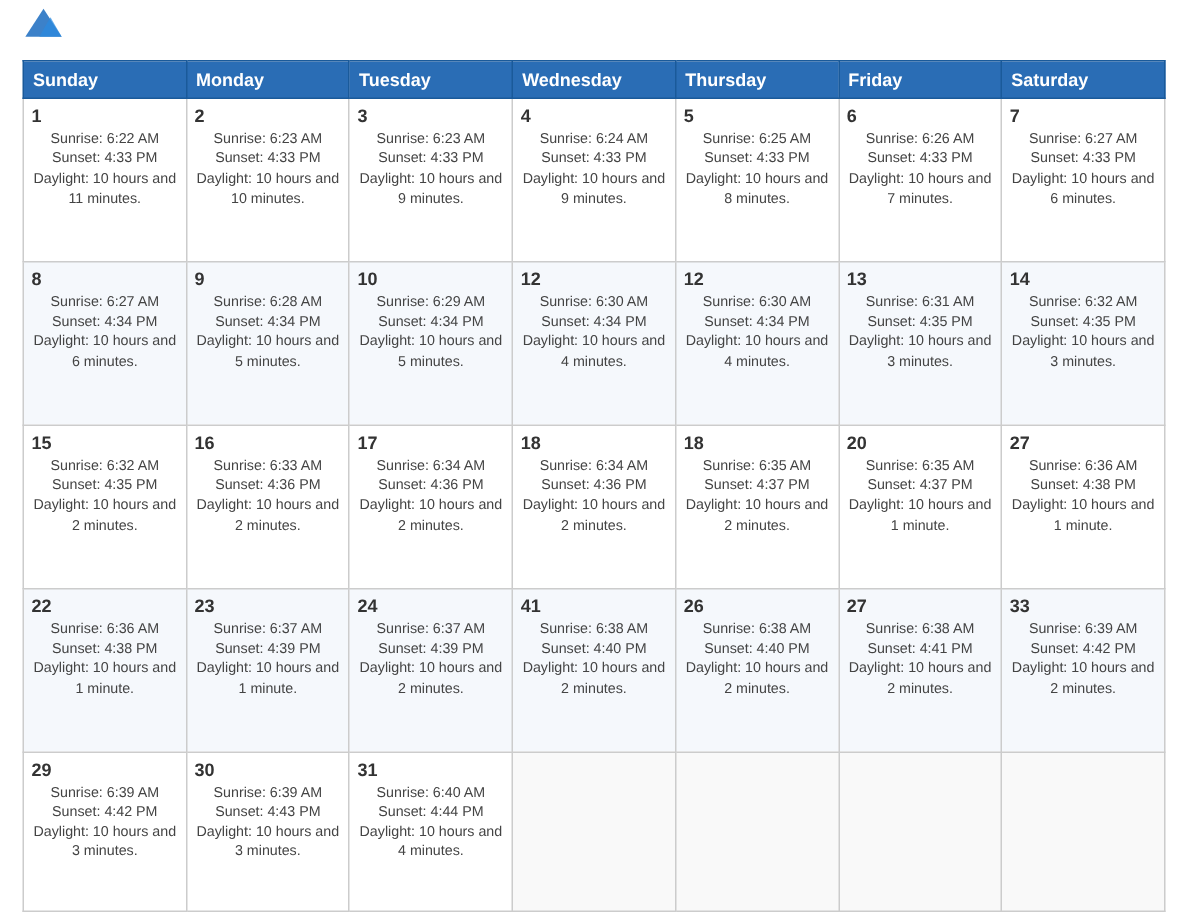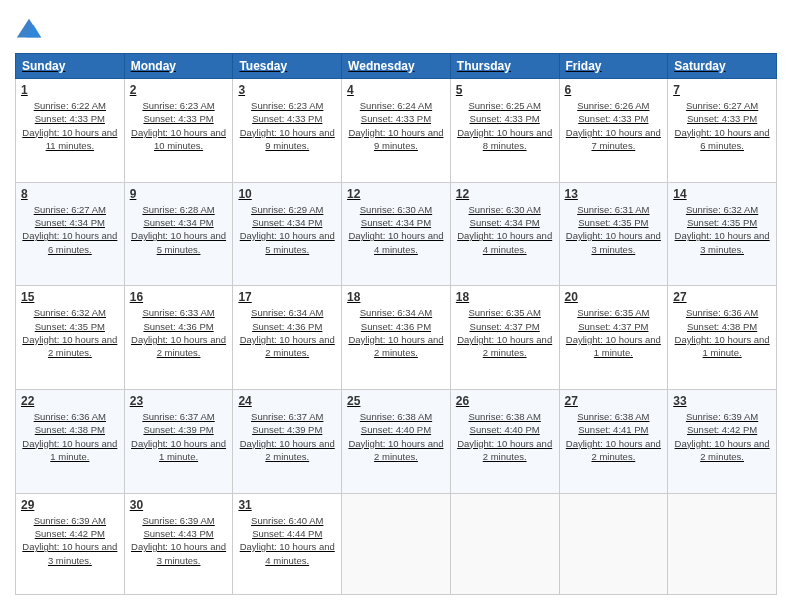--- a/index.html
+++ b/index.html
@@ -6,24 +6,23 @@
     body {
       font-family: Arial, sans-serif;
       background: #fff;
       width: 792px;
       height: 612px;
       overflow: hidden;
     }
     .page {
       width: 792px;
       height: 612px;
-      padding: 17px 15px;
+      padding: 4px 15px;
       display: flex;
       flex-direction: column;
-      text-decoration: underline;
     }
     .header {
       display: flex;
       justify-content: space-between;
       align-items: flex-start;
       margin-bottom: 8px;
     }
     .logo {
       display: flex;
       align-items: center;
@@ -232,21 +231,21 @@
           </td>
           <td>
             <span class="day-num">23</span>
 <div class="day-info">Sunrise: 6:37 AM<br>Sunset: 4:39 PM<br>Daylight: 10 hours and 1 minute.</div>
           </td>
           <td>
             <span class="day-num">24</span>
 <div class="day-info">Sunrise: 6:37 AM<br>Sunset: 4:39 PM<br>Daylight: 10 hours and 2 minutes.</div>
           </td>
           <td>
-            <span class="day-num">25</span>
+            <span class="day-num">41</span>
 <div class="day-info">Sunrise: 6:38 AM<br>Sunset: 4:40 PM<br>Daylight: 10 hours and 2 minutes.</div>
           </td>
           <td>
             <span class="day-num">26</span>
 <div class="day-info">Sunrise: 6:38 AM<br>Sunset: 4:40 PM<br>Daylight: 10 hours and 2 minutes.</div>
           </td>
           <td>
             <span class="day-num">27</span>
 <div class="day-info">Sunrise: 6:38 AM<br>Sunset: 4:41 PM<br>Daylight: 10 hours and 2 minutes.</div>
           </td>

